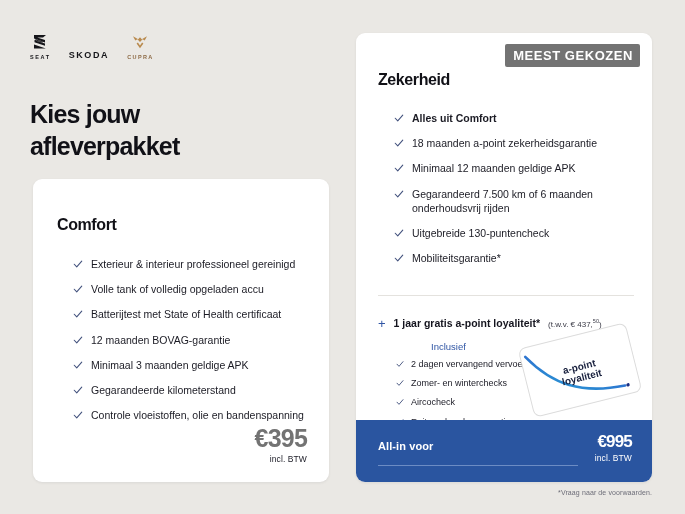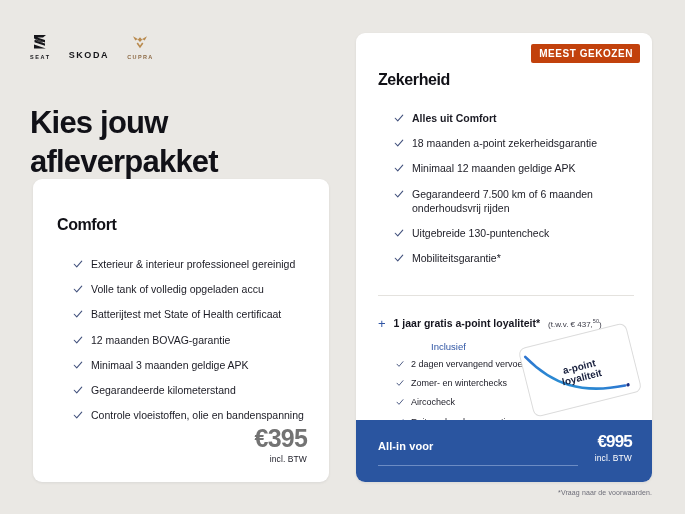--- a/index.html
+++ b/index.html
@@ -18,43 +18,43 @@
   .logos{position:absolute;left:30px;top:34px;display:flex;align-items:flex-end;gap:18px;}
   .logo{display:flex;flex-direction:column;align-items:center;line-height:1;}
   .logo-mark{display:block;}
   .logo-word{font-size:5.5px;letter-spacing:1.6px;font-weight:700;color:#16161a;margin-top:2.5px;}
   .logo-word.cupra{color:#8d6a45;letter-spacing:1.4px;}
   .skoda-word{font-size:9px;font-weight:700;letter-spacing:1.6px;color:#16161a;}
 
   
   .headline{
     position:absolute;left:30px;top:82px;
-    font-size:31px;line-height:1.27;font-weight:700;
+    font-size:25px;line-height:1.27;font-weight:700;
     letter-spacing:-0.8px;color:#111117;
   }
 
   
   .card{
     position:absolute;background:#ffffff;border-radius:9px;
     box-shadow:0 1px 3px rgba(20,20,30,.07);
   }
   .card-comfort{left:33px;top:179px;width:296px;height:303px;}
   .card-zeker{left:356px;top:33px;width:296px;height:449px;overflow:hidden;}
 
   .card-title{
     font-size:16px;font-weight:700;letter-spacing:-0.4px;color:#111117;
   }
   .comfort-title{position:absolute;left:24px;top:24px;}
   .zeker-title{position:absolute;left:22px;top:25px;}
 
   
   .badge{
     position:absolute;right:12px;top:11px;
-    background:#c2410c;color:#ffffff;
-    font-size:10px;font-weight:700;letter-spacing:.55px;
+    background:#737373;color:#ffffff;
+    font-size:13px;font-weight:700;letter-spacing:.55px;
     padding:4px 7px 4px 8px;border-radius:2px;white-space:nowrap;
   }
 
   
   .features{position:absolute;list-style:none;margin:16px;padding:0;}
   .comfort-features{left:24px;top:62px;width:250px;}
   .zeker-features{left:22px;top:62px;width:256px;}
   .feat{
     display:flex;align-items:flex-start;gap:8px;
     font-size:10.5px;line-height:1.35;color:#1b1b24;

